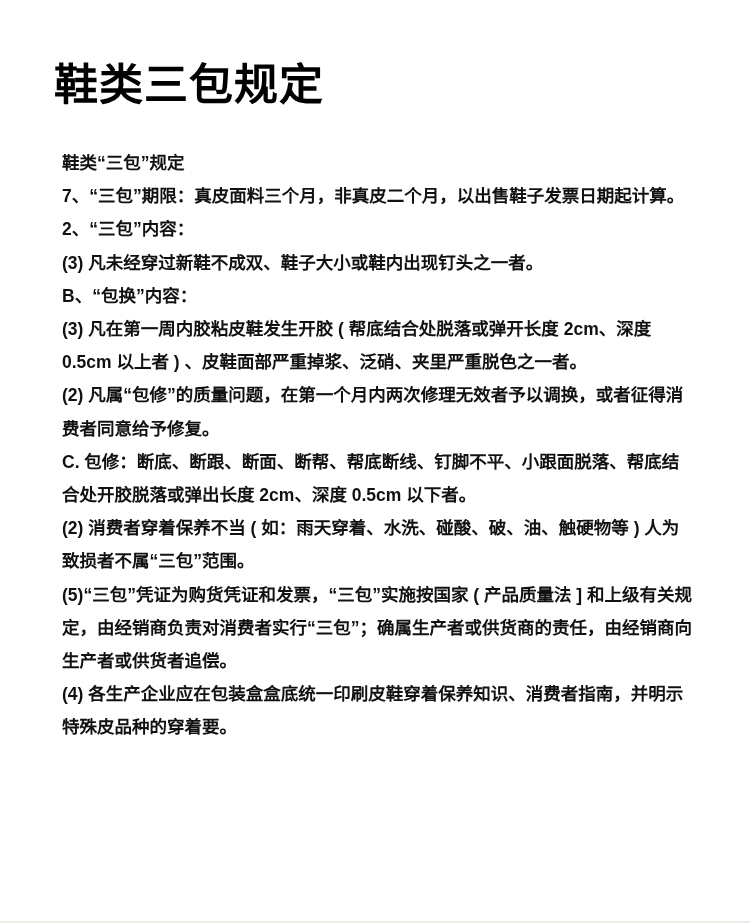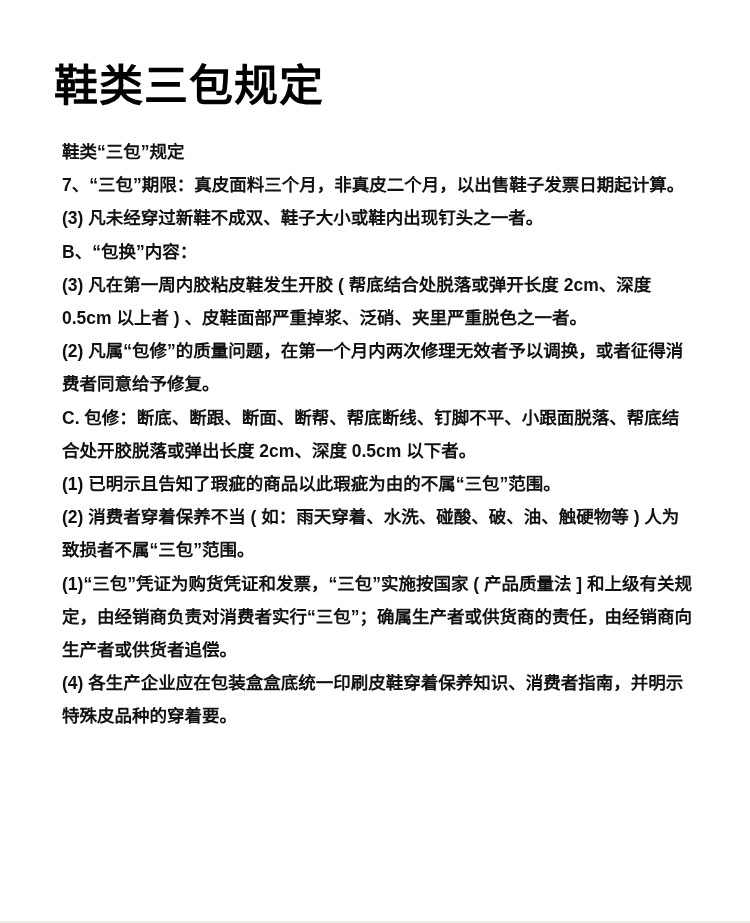--- a/index.html
+++ b/index.html
@@ -21,25 +21,26 @@
     position: absolute;
     left: 54px;
     top: 60px;
     margin: 0;
     font-size: 44px;
     line-height: 52px;
     font-weight: 900;
     letter-spacing: 1px;
     color: #000000;
     white-space: nowrap;
+    font-family: Liberation Serif, serif;
   }
   .content {
     position: absolute;
     left: 62px;
-    top: 136px;
+    top: 147px;
     width: 630px;
     font-size: 17.5px;
     line-height: 33.2px;
     font-weight: 600;
     color: var(--text-color, #111111);
     text-align: left;
   }
   .content p.para {
     margin: 0;
     padding: 0;
@@ -55,25 +56,25 @@
 </style>
 </head>
 <body>
 
 <div class="page">
   <h1 class="title" style="color: rgb(0, 0, 0);">鞋类三包规定</h1>
 
   <div class="content">
       <p class="para">鞋类“三包”规定</p>
       <p class="para">7、“三包”期限：真皮面料三个月，非真皮二个月，以出售鞋子发票日期起计算。</p>
+      <p class="para">2、“三包”内容：</p>
       <p class="para">(3) 凡未经穿过新鞋不成双、鞋子大小或鞋内出现钉头之一者。</p>
       <p class="para">B、“包换”内容：</p>
       <p class="para">(3) 凡在第一周内胶粘皮鞋发生开胶 ( 帮底结合处脱落或弹开长度 2cm、深度 0.5cm 以上者 ) 、皮鞋面部严重掉浆、泛硝、夹里严重脱色之一者。</p>
       <p class="para">(2) 凡属“包修”的质量问题，在第一个月内两次修理无效者予以调换，或者征得消费者同意给予修复。</p>
       <p class="para">C. 包修：断底、断跟、断面、断帮、帮底断线、钉脚不平、小跟面脱落、帮底结合处开胶脱落或弹出长度 2cm、深度 0.5cm 以下者。</p>
-      <p class="para">(1) 已明示且告知了瑕疵的商品以此瑕疵为由的不属“三包”范围。</p>
       <p class="para">(2) 消费者穿着保养不当 ( 如：雨天穿着、水洗、碰酸、破、油、触硬物等 ) 人为致损者不属“三包”范围。</p>
-      <p class="para">(1)“三包”凭证为购货凭证和发票，“三包”实施按国家 ( 产品质量法 ] 和上级有关规定，由经销商负责对消费者实行“三包”；确属生产者或供货商的责任，由经销商向生产者或供货者追偿。</p>
+      <p class="para">(5)“三包”凭证为购货凭证和发票，“三包”实施按国家 ( 产品质量法 ] 和上级有关规定，由经销商负责对消费者实行“三包”；确属生产者或供货商的责任，由经销商向生产者或供货者追偿。</p>
       <p class="para">(4) 各生产企业应在包装盒盒底统一印刷皮鞋穿着保养知识、消费者指南，并明示特殊皮品种的穿着要。</p>
     </div>
 
   <div class="bottom-strip"></div>
 </div>
 
 </body></html>

